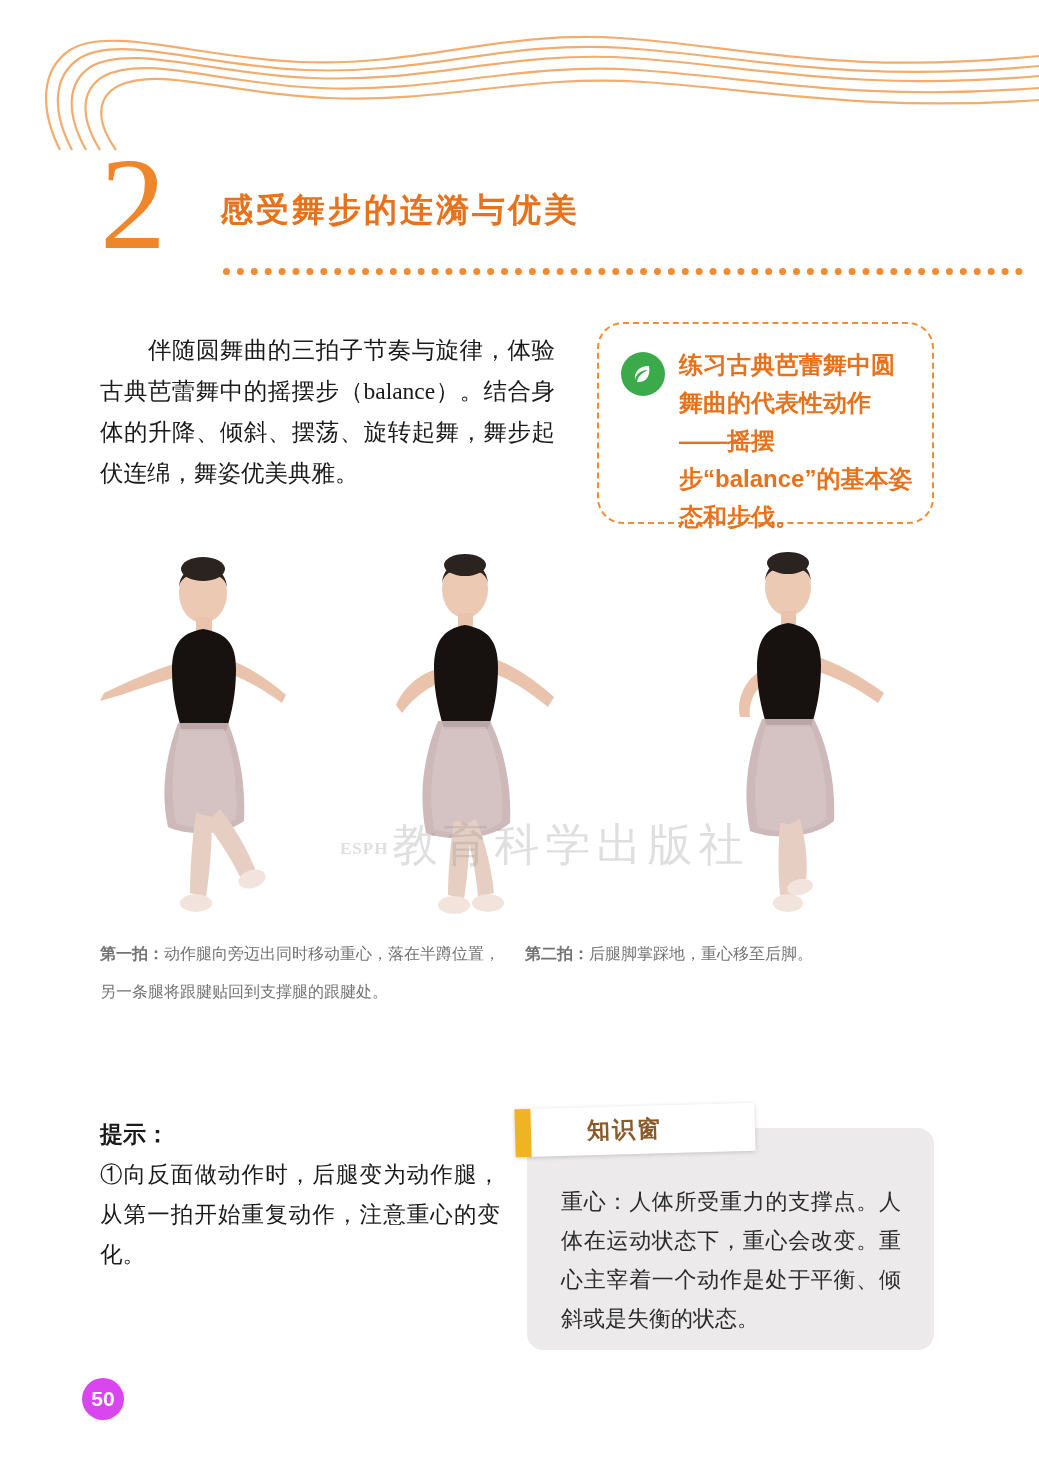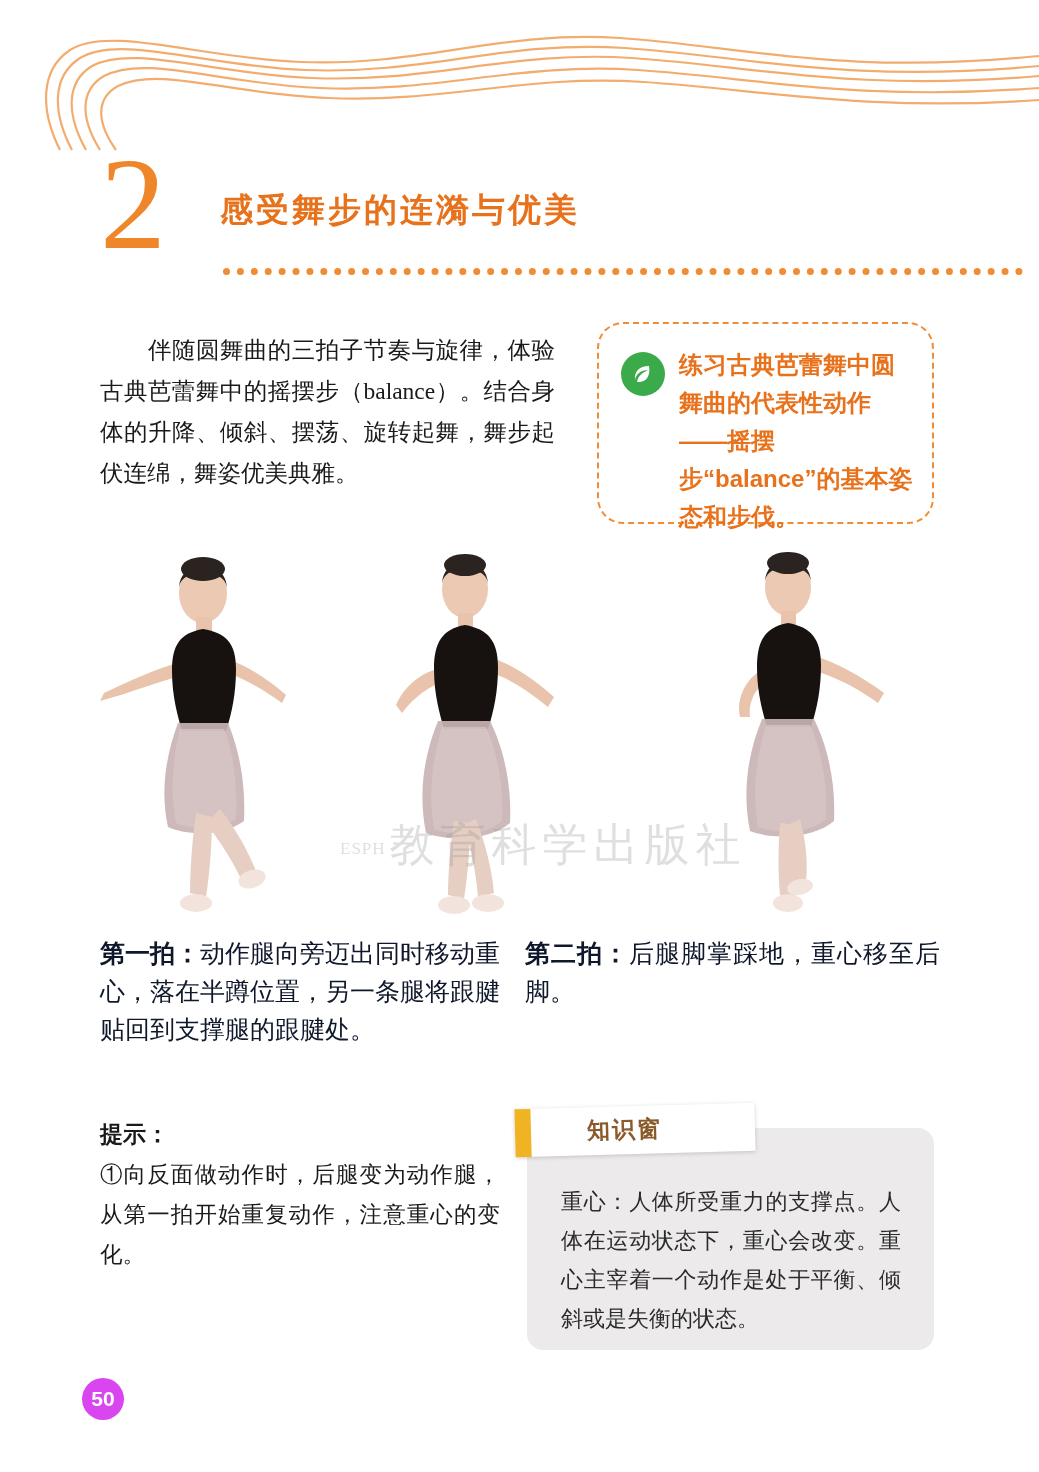--- a/index.html
+++ b/index.html
@@ -134,20 +134,21 @@
     color: rgba(150,150,150,0.30);
     letter-spacing: 6px;
     font-family: "Liberation Serif", serif;
     white-space: nowrap;
   }
   .watermark .esph {
     font-size: 17px;
     letter-spacing: 1px;
     vertical-align: 6px;
     margin-right: 4px;
+    font-weight: bold;
   }
 
   
   .captions {
     position: absolute;
     top: 935px;
     left: 100px;
     width: 840px;
   }
   .cap-col-left {
@@ -156,23 +157,23 @@
     top: 0;
     width: 400px;
   }
   .cap-col-right {
     position: absolute;
     left: 425px;
     top: 0;
     width: 415px;
   }
   .cap-line {
-    font-size: 25px;
+    font-size: 16px;
     line-height: 38px;
-    color: #0f172a;
+    color: #737373;
     text-align: justify;
   }
   .cap-line b {
     font-weight: 700;
   }
   .cap-block + .cap-block { margin-top: 0; }
 
   
   .tips {
     position: absolute;

